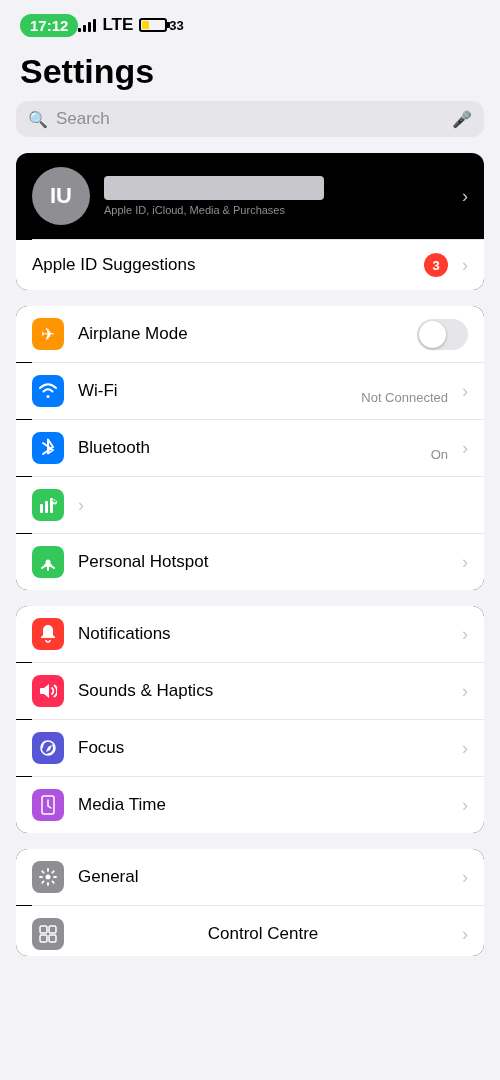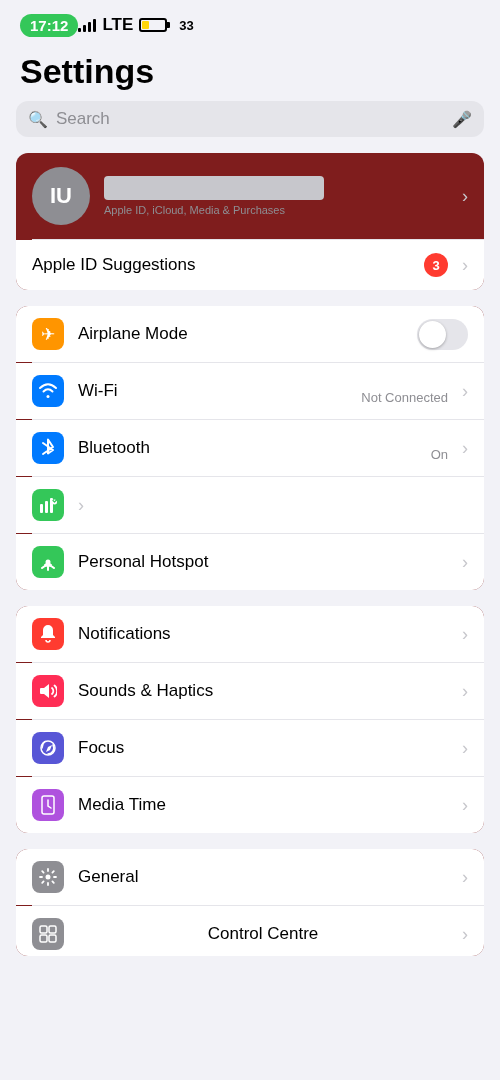--- a/index.html
+++ b/index.html
@@ -46,21 +46,21 @@
       background: #000;
       border-radius: 1px;
     }
     .lte-text {
       font-size: 17px;
       font-weight: 700;
     }
     .battery-box {
       display: flex;
       align-items: center;
-      gap: 12px;
+      gap: 2px;
     }
     .battery-icon {
       border: 2px solid #000;
       border-radius: 3px;
       width: 28px;
       height: 14px;
       position: relative;
       display: flex;
       align-items: center;
       padding: 1px;
@@ -115,21 +115,21 @@
       font-size: 17px;
       color: #8e8e93;
     }
     .mic-icon {
       color: #8e8e93;
       font-size: 16px;
     }
 
     
     .card {
-      background: #7f1d1d;
+      background: #000000;
       border-radius: 12px;
       margin: 0 16px 16px 16px;
       overflow: hidden;
     }
 
     
     .profile-row {
       display: flex;
       align-items: center;
       padding: 14px 16px;

